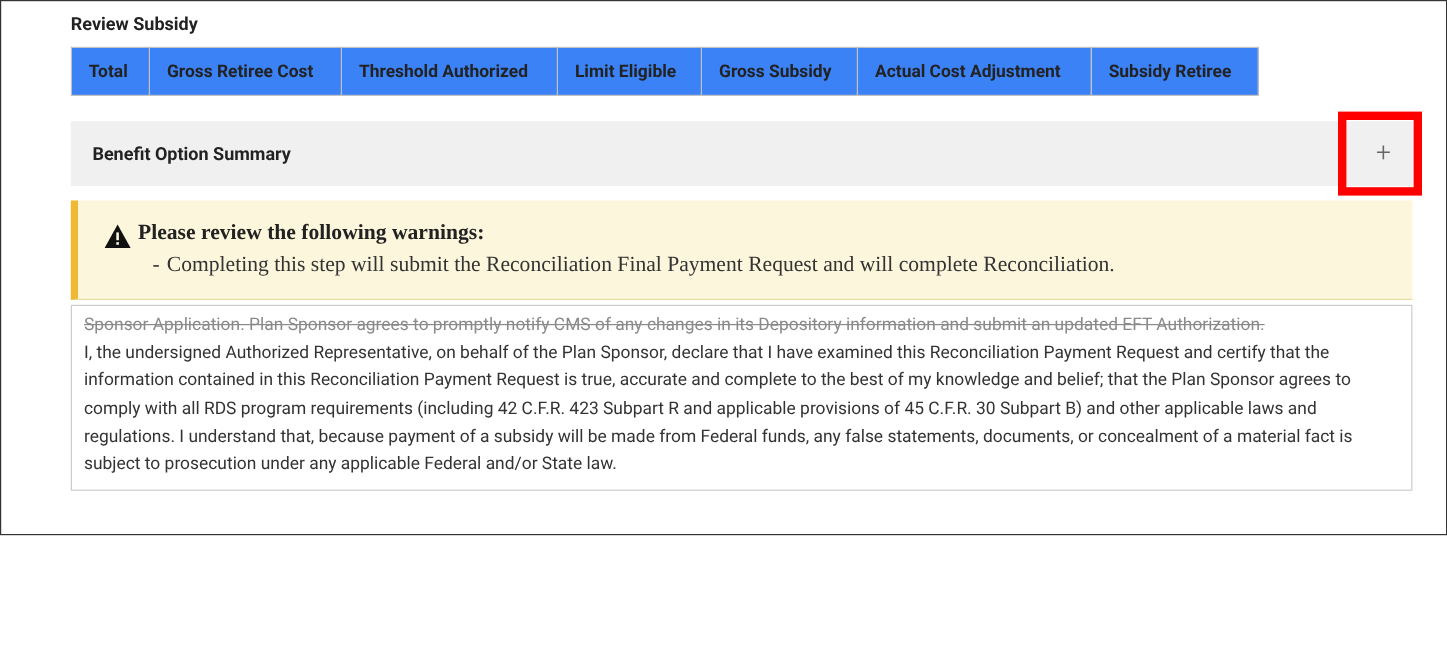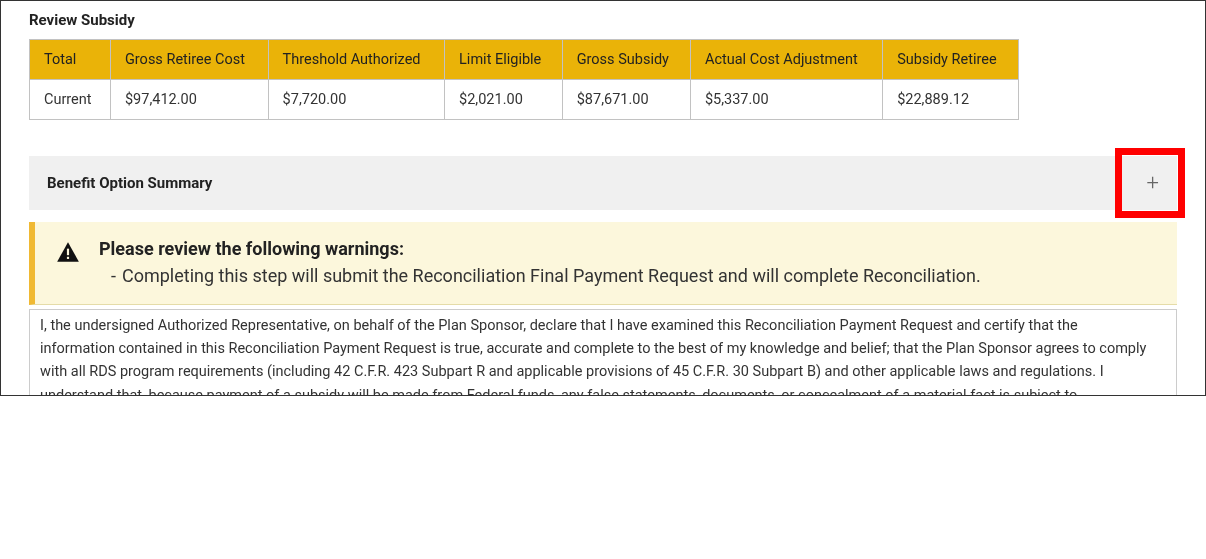--- a/index.html
+++ b/index.html
@@ -5,23 +5,24 @@
     * { box-sizing: border-box; }
     body {
       margin: 0;
       font-family: -apple-system, BlinkMacSystemFont, "Segoe UI", Roboto, Arial, sans-serif;
       color: #333;
       background: #fff;
     }
     .outer-border {
       border: 1px solid #333;
       width: 1206px;
-      height: 396px;
+      height: 446px;
       overflow: hidden;
       position: relative;
+      padding-left: 30px;
     }
     .inner {
       padding: 4px 28px 0 28px;
     }
     .section-title {
       font-weight: 700;
       font-size: 15px;
       margin: 6px 0 10px 0;
       color: #222;
     }
@@ -30,34 +31,34 @@
       width: 990px;
     }
     table.subsidy th, table.subsidy td {
       border: 1px solid #c2c2c2;
       padding: 11px 14px;
       text-align: left;
       font-size: 14.5px;
       color: #333;
     }
     table.subsidy th {
-      background: #eab308;
-      font-weight: 400;
+      background: #3b82f6;
+      font-weight: 700;
       color: #222;
     }
     table.subsidy td:first-child {
       color: #333;
     }
     .accordion-bar {
       background: #f0f0f0;
       font-weight: 700;
       font-size: 15px;
       color: #222;
       padding: 16px 18px;
-      margin-top: 36px;
+      margin-top: 21px;
       display: flex;
       align-items: center;
       justify-content: space-between;
       width: 100%;
       position: relative;
     }
     .plus-icon {
       font-size: 22px;
       font-weight: 300;
       color: #666;
@@ -74,21 +75,22 @@
       pointer-events: none;
     }
     .warning-box {
       background: #fcf7dc;
       border-left: 6px solid #f0b933;
       border-bottom: 1px solid #e5dca8;
       padding: 16px 20px 18px 20px;
       margin: 12px 0 0 0;
       display: flex;
       align-items: flex-start;
-      gap: 18px;
+      gap: 4px;
+      font-family: Liberation Serif, serif;
     }
     .warn-triangle {
       width: 26px;
       height: 26px;
       flex-shrink: 0;
       margin-top: 2px;
     }
     .warn-triangle svg { display: block; }
     .warn-content { flex: 1; }
     .warn-title {
@@ -145,29 +147,20 @@
           <th>Total</th>
           <th>Gross Retiree Cost</th>
           <th>Threshold Authorized</th>
           <th>Limit Eligible</th>
           <th>Gross Subsidy</th>
           <th>Actual Cost Adjustment</th>
           <th>Subsidy Retiree</th>
         </tr>
       </thead>
       <tbody>
-        <tr>
-          <td>Current</td>
-          <td>$97,412.00</td>
-          <td>$7,720.00</td>
-          <td>$2,021.00</td>
-          <td>$87,671.00</td>
-          <td>$5,337.00</td>
-          <td>$22,889.12</td>
-        </tr>
       </tbody>
     </table>
 
     <div class="accordion-bar">
       <span>Benefit Option Summary</span>
       <span class="plus-icon">+</span>
       <div class="red-highlight"></div>
     </div>
 
     <div class="warning-box">
@@ -181,18 +174,19 @@
       <div class="warn-content">
         <div class="warn-title">Please review the following warnings:</div>
         <div class="warn-list">
           <span class="warn-dash">-</span><span>Completing this step will submit the Reconciliation Final Payment Request and will complete Reconciliation.</span>
         </div>
       </div>
     </div>
 
     <div class="cert-box">
       <div class="cert-scroll">
+        <div class="cert-prev">Sponsor Application. Plan Sponsor agrees to promptly notify CMS of any changes in its Depository information and submit an updated EFT Authorization.</div>
         <div class="cert-main">I, the undersigned Authorized Representative, on behalf of the Plan Sponsor, declare that I have examined this Reconciliation Payment Request and certify that the information contained in this Reconciliation Payment Request is true, accurate and complete to the best of my knowledge and belief; that the Plan Sponsor agrees to comply with all RDS program requirements (including 42 C.F.R. 423 Subpart R and applicable provisions of 45 C.F.R. 30 Subpart B) and other applicable laws and regulations. I understand that, because payment of a subsidy will be made from Federal funds, any false statements, documents, or concealment of a material fact is subject to prosecution under any applicable Federal and/or State law.</div>
       </div>
     </div>
 
   </div>
 </div>
 
 </body></html>

